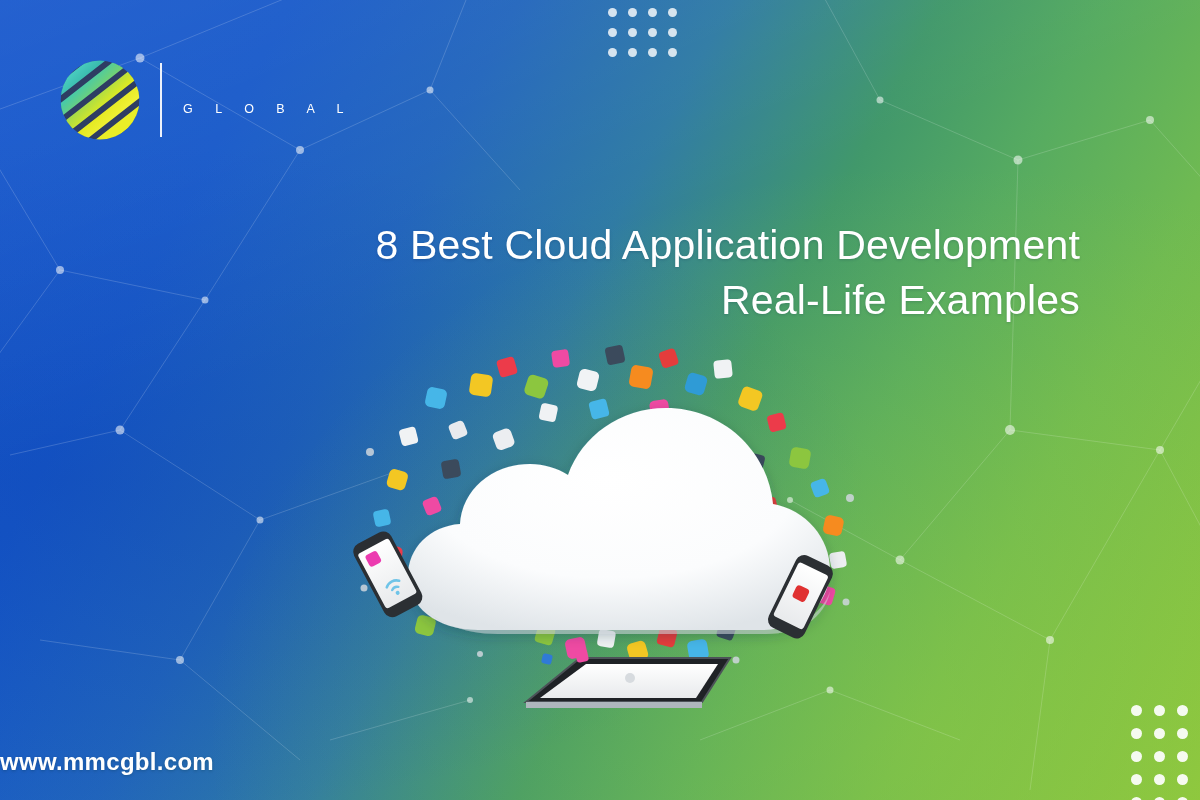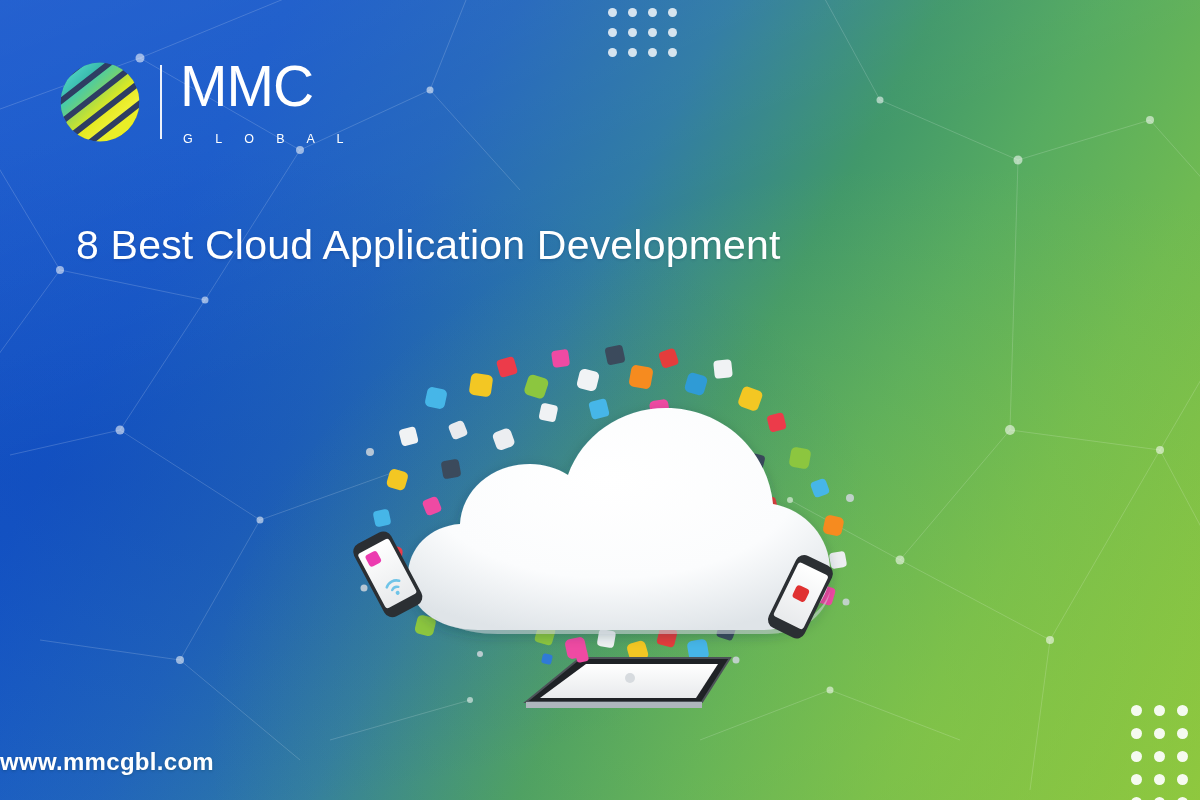--- a/index.html
+++ b/index.html
@@ -75,28 +75,28 @@
     left:1131px; top:705px;
     grid-template-columns:repeat(3, 23px);
     grid-template-rows:repeat(5, 23px);
     opacity:.92;
   }
   .dots-br span { width:11px; height:11px; }
 
   
   .headline {
     position:absolute; left:0; right:0; top:218px;
-    text-align:left;
+    text-align:right;
     color:#ffffff;
     font-size:41px;
     font-weight:400;
     line-height:1.33;
     letter-spacing:.2px;
     text-shadow:0 1px 3px rgba(0,30,80,.18);
-    padding:0 76px;
+    padding:0 120px;
   }
   .headline .ln { display:block; }
 
   
   .url {
     position:absolute; left:0; right:0; top:748px;
     text-align:left;
     color:#ffffff;
     font-size:24px;
     font-weight:700;
@@ -191,21 +191,20 @@
           <rect x="-12" y="4" width="124" height="13" rx="6" fill="url(#stA)"></rect>
           <rect x="-12" y="24" width="124" height="13" rx="6" fill="url(#stB)"></rect>
           <rect x="-12" y="44" width="124" height="13" rx="6" fill="url(#stC)"></rect>
           <rect x="-12" y="64" width="124" height="13" rx="6" fill="url(#stD)"></rect>
           <rect x="-12" y="84" width="124" height="13" rx="6" fill="#e9ee27"></rect>
         </g>
       </g>
     </svg>
     <div class="logo-divider"></div>
     <div class="logo-text">
-      <span class="logo-mmc">MMC</span>
       <span class="logo-global">G L O B A L</span>
     </div>
   </div>
 
   <div class="dots dots-top">
     <span></span>
       <span></span>
       <span></span>
       <span></span>
     <span></span>
@@ -213,20 +212,21 @@
       <span></span>
       <span></span>
     <span></span>
       <span></span>
       <span></span>
       <span></span>
   </div>
 
   <h1 class="headline">
     <span class="ln">8 Best Cloud Application Development</span>
+    <span class="ln">Real-Life Examples</span>
   </h1>
 
   <div class="hero">
     <svg viewBox="0 0 560 400">
       <defs>
         <radialGradient id="cloudG" cx="48%" cy="32%" r="72%">
           <stop offset="0%" stop-color="#ffffff"></stop>
           <stop offset="62%" stop-color="#fbfcfd"></stop>
           <stop offset="100%" stop-color="#dfe4e8"></stop>
         </radialGradient>

